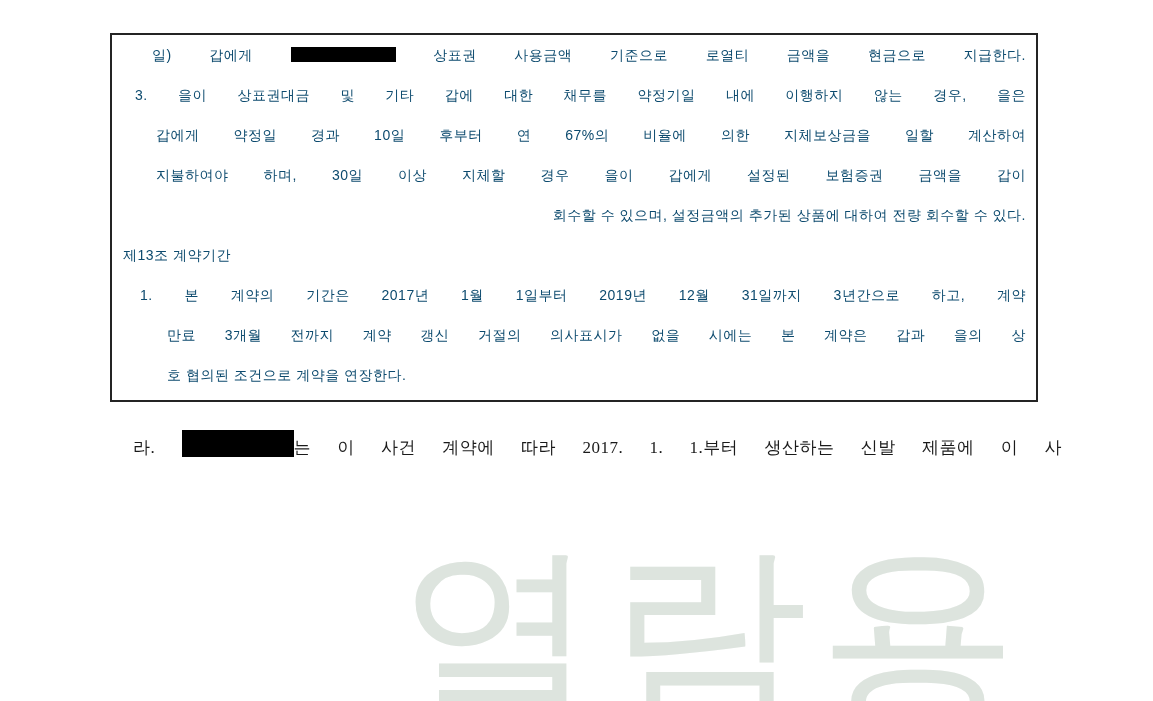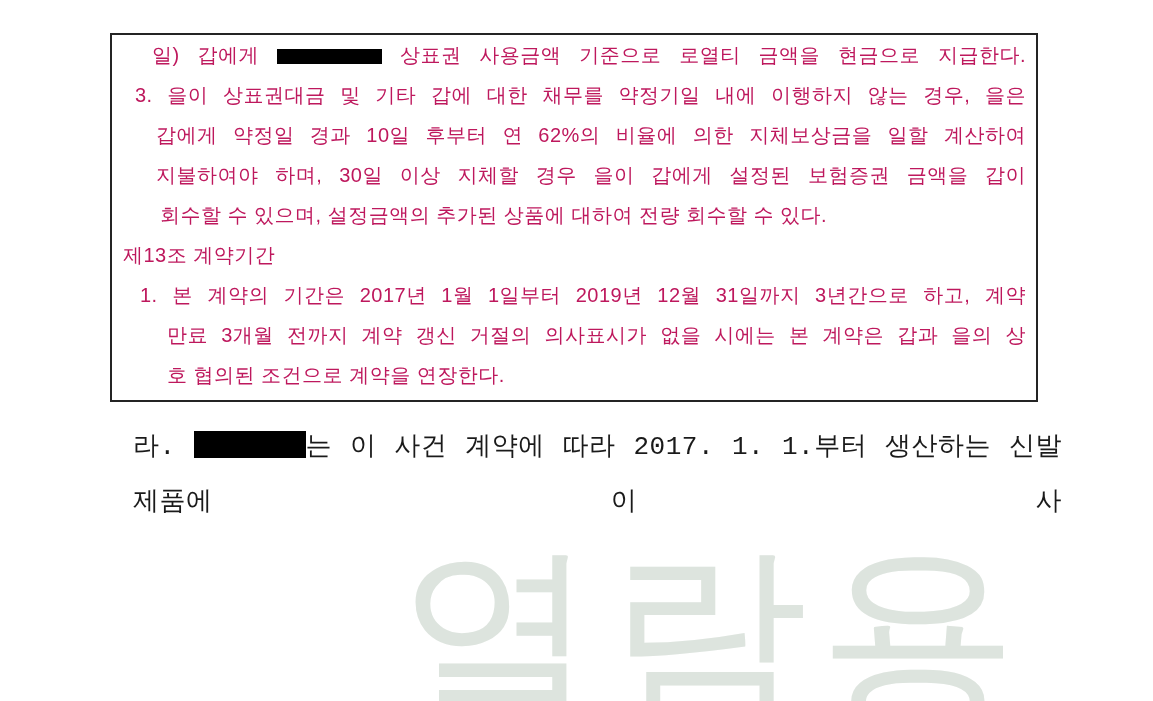--- a/index.html
+++ b/index.html
@@ -37,55 +37,55 @@
     top: 33px;
     width: 928px;
     height: 369px;
     border: 2px solid #242424;
     box-sizing: border-box;
     z-index: 1;
     background: transparent;
   }
   .contract-box .q-line {
     font-family: "Liberation Sans", sans-serif;
-    font-size: 20px;
+    font-size: 14px;
     line-height: 40px;
     height: 40px;
-    color: #be185d;
+    color: #0c4a6e;
     white-space: nowrap;
     margin-right: 10px;
     letter-spacing: 0.5px;
   }
   .contract-box .q-line.just {
     white-space: normal;
     text-align: justify;
     text-align-last: justify;
   }
   .ind-l1 { margin-left: 40px; }
   .ind-l2 { margin-left: 23px; }
   .ind-l3 { margin-left: 44px; }
   .ind-l4 { margin-left: 44px; }
-  .ind-l5 { margin-left: 48px; }
+  .ind-l5 { margin-left: 48px; text-align: right; }
   .ind-l6 { margin-left: 11px; }
   .ind-l7 { margin-left: 28px; }
   .ind-l8 { margin-left: 55px; }
   .ind-l9 { margin-left: 55px; }
 
   
   .decision-body {
     position: absolute;
     left: 108px;
     top: 420px;
     width: 954px;
     z-index: 1;
     color: #1a1a1a;
   }
   .decision-body .b-line {
-    font-family: Liberation Mono, monospace;
-    font-size: 26px;
+    font-family: Liberation Serif, serif;
+    font-size: 17px;
     line-height: 55px;
     height: 55px;
     white-space: nowrap;
     letter-spacing: 0.5px;
   }
   .decision-body .b-line.just {
     white-space: normal;
     text-align: justify;
     text-align-last: justify;
   }
@@ -104,21 +104,21 @@
 </head>
 <body>
 
 <div class="page">
 
   <div class="watermark">열람용</div>
 
   <div class="contract-box">
     <div class="q-line just ind-l1"><span>일) 갑에게</span> <span class="redact redact-quote"></span> <span>상표권 사용금액 기준으로 로열티 금액을 현금으로 지급한다.</span></div>
     <div class="q-line just ind-l2">3. 을이 상표권대금 및 기타 갑에 대한 채무를 약정기일 내에 이행하지 않는 경우, 을은</div>
-    <div class="q-line just ind-l3">갑에게 약정일 경과 10일 후부터 연 62%의 비율에 의한 지체보상금을 일할 계산하여</div>
+    <div class="q-line just ind-l3">갑에게 약정일 경과 10일 후부터 연 67%의 비율에 의한 지체보상금을 일할 계산하여</div>
     <div class="q-line just ind-l4">지불하여야 하며, 30일 이상 지체할 경우 을이 갑에게 설정된 보험증권 금액을 갑이</div>
     <div class="q-line ind-l5">회수할 수 있으며, 설정금액의 추가된 상품에 대하여 전량 회수할 수 있다.</div>
     <div class="q-line ind-l6">제13조 계약기간</div>
     <div class="q-line just ind-l7">1. 본 계약의 기간은 2017년 1월 1일부터 2019년 12월 31일까지 3년간으로 하고, 계약</div>
     <div class="q-line just ind-l8">만료 3개월 전까지 계약 갱신 거절의 의사표시가 없을 시에는 본 계약은 갑과 을의 상</div>
     <div class="q-line ind-l9">호 협의된 조건으로 계약을 연장한다.</div>
   </div>
 
   <div class="decision-body">
     <div class="b-line just ind-ra"><span>라.</span> <span class="redact redact-body"></span><span>는 이 사건 계약에 따라 2017. 1. 1.부터 생산하는 신발 제품에 이 사</span></div>

